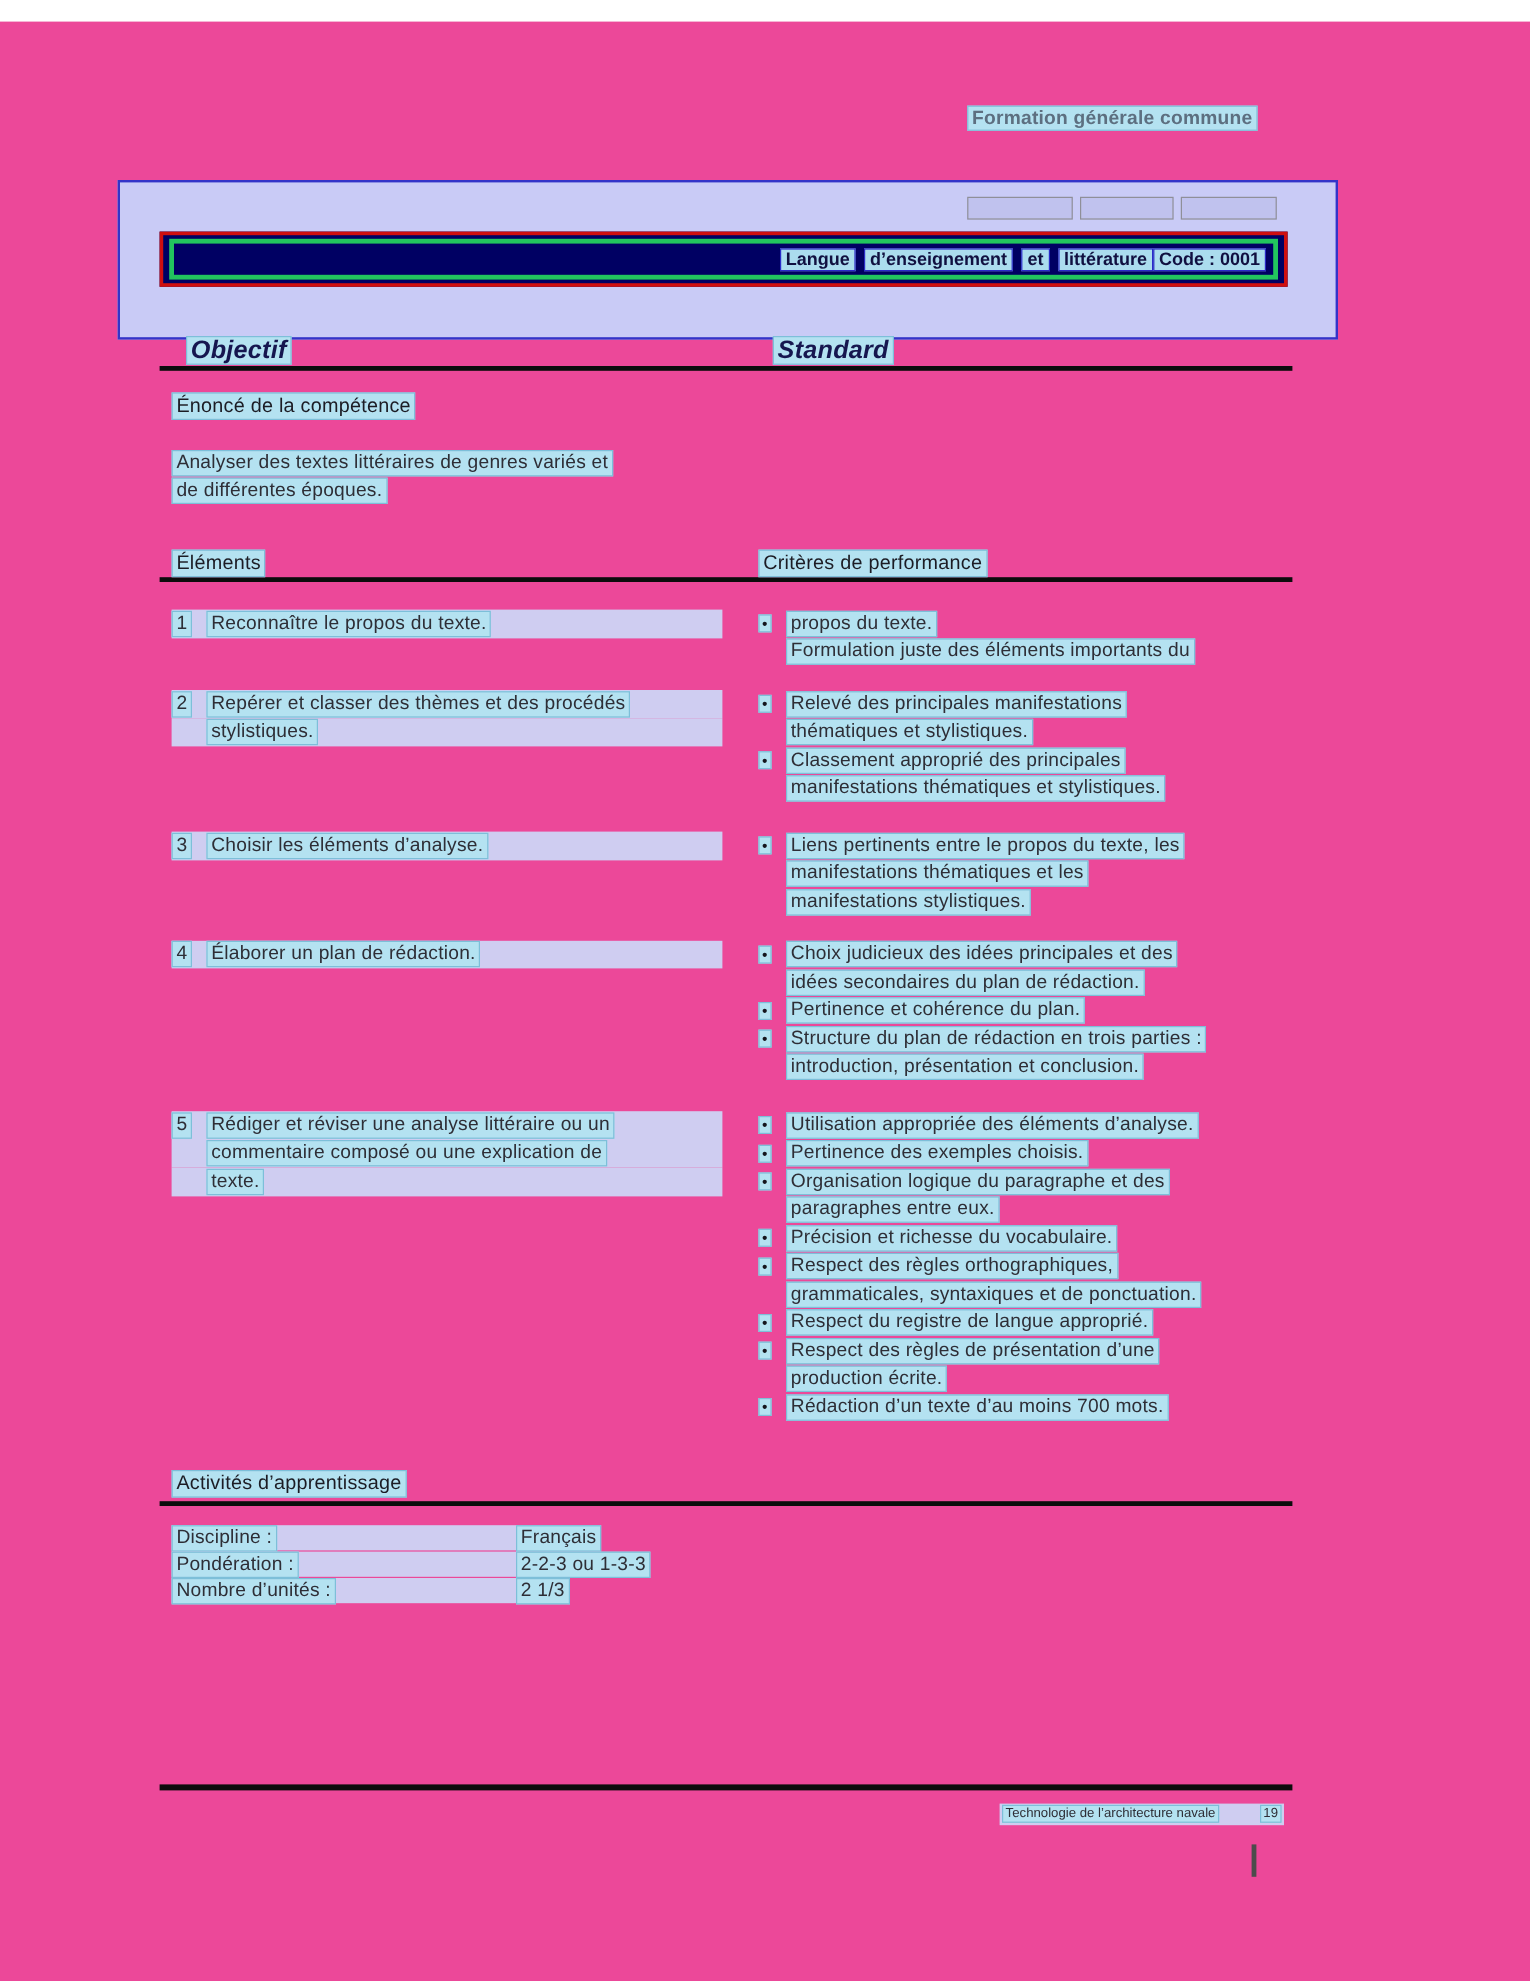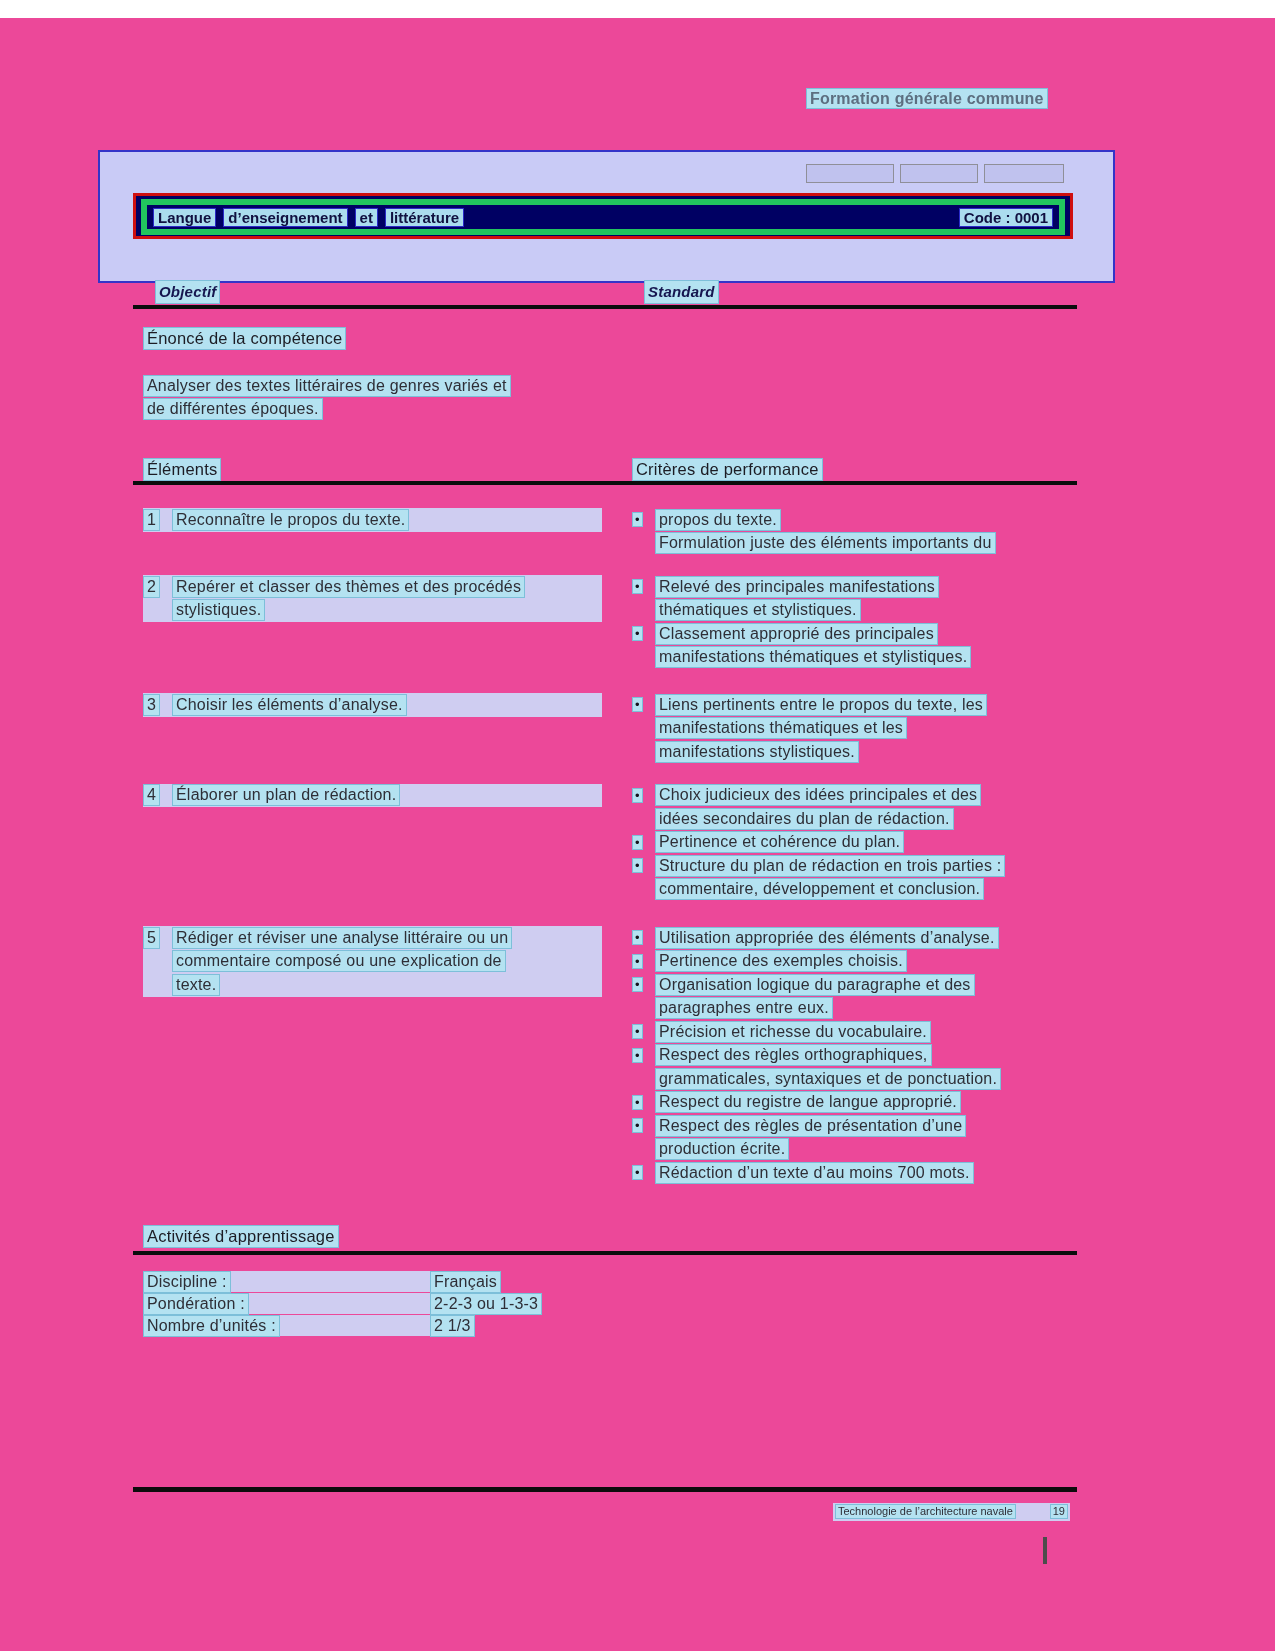--- a/index.html
+++ b/index.html
@@ -14,21 +14,21 @@
 
   
   .cols,.trow{display:flex;}
   .c-left{flex:0 0 484px;width:484px;}
   .c-right{flex:1;}
   .pl10{padding-left:10px}.pl22{padding-left:22px}.pl5{padding-left:5px}
 
   .rule{height:4px;background:#0c0c0c;}
   .rule.bottom{height:5px;margin-top:150px;}
 
-  .h-oi{font-size:15px;font-weight:bold;font-style:italic;color:#16164f;line-height:22px;}
+  .h-oi{font-size:21px;font-weight:bold;font-style:italic;color:#16164f;line-height:22px;}
   .h-bold{font-weight:normal;font-size:16.5px;color:#1c1c24;line-height:21px;}
   .head2{height:27px;align-items:center;}
   .elem-head{margin-top:36px;height:24px;align-items:center;}
   .h-block{margin-top:18px;padding-left:10px;}
   .comp-lines{margin-top:24px;padding-left:10px;}
 
   .r1{margin-top:23px}.r2{margin-top:20px}.r3{margin-top:24px}.r4{margin-top:20px}.r5{margin-top:25px}
   .el .line{margin-right:25px;}
   .numc{flex:0 0 29px;width:29px;display:flex;}
   .crit{display:flex;}
@@ -51,22 +51,22 @@
   .header-tag .hl{font-size:16px;font-weight:bold;color:#5d6f80;line-height:19px;}
 
   
   .banner{position:absolute;left:98px;top:132px;width:1013px;height:129px;
           background:#c9cbf6;border:2px solid #3434c8;}
   .banner-cells{position:absolute;left:706px;top:12px;display:flex;gap:6px;}
   .cell{height:17px;background:#c0c2ee;border:1px solid #8f8f98;display:inline-block;}
   .cw1{width:86px}.cw2{width:76px}.cw3{width:78px}
   .navy{position:absolute;left:33px;top:41px;width:940px;height:46px;background:#000063;
         border:3px solid #cf0f0f;padding:3px 5px;box-sizing:border-box;}
-  .navy-inner{height:100%;border:6px solid #22c55e;display:flex;align-items:center;
-              justify-content:space-between;padding:12px 6px;box-sizing:border-box;}
+  .navy-inner{height:100%;border:4px solid #22c55e;display:flex;align-items:center;
+              justify-content:flex-end;padding:12px 6px;box-sizing:border-box;}
   .title-words{display:flex;gap:7px;}
   .w{background:#abdcee;border:1px solid #2a2ac8;color:#101040;font-size:15px;line-height:17px;
      padding:0 4px;font-weight:bold;white-space:nowrap;display:inline-block;}
 
   .main{position:absolute;left:133px;top:260px;width:944px;}
   .cursor-mark{position:absolute;left:1043px;top:1519px;width:4px;height:27px;background:#4c4c4c;}
 </style>
 </head>
 <body>
 
@@ -255,21 +255,21 @@
         </div>
         <div class="crit">
           <span class="bcell">
               <span class="hl bullet">•</span>
             </span>
           <div class="clines">
             <div class="line">
                 <span class="hl">Structure du plan de rédaction en trois parties :</span>
               </div>
             <div class="line">
-                <span class="hl">commentaire, développement et conclusion.</span>
+                <span class="hl">introduction, présentation et conclusion.</span>
               </div>
           </div>
         </div>
       </div>
     </div>
 
     <div class="trow r5">
       <div class="c-left pl10 el">
         <div class="line bar">
           <span class="numc">

